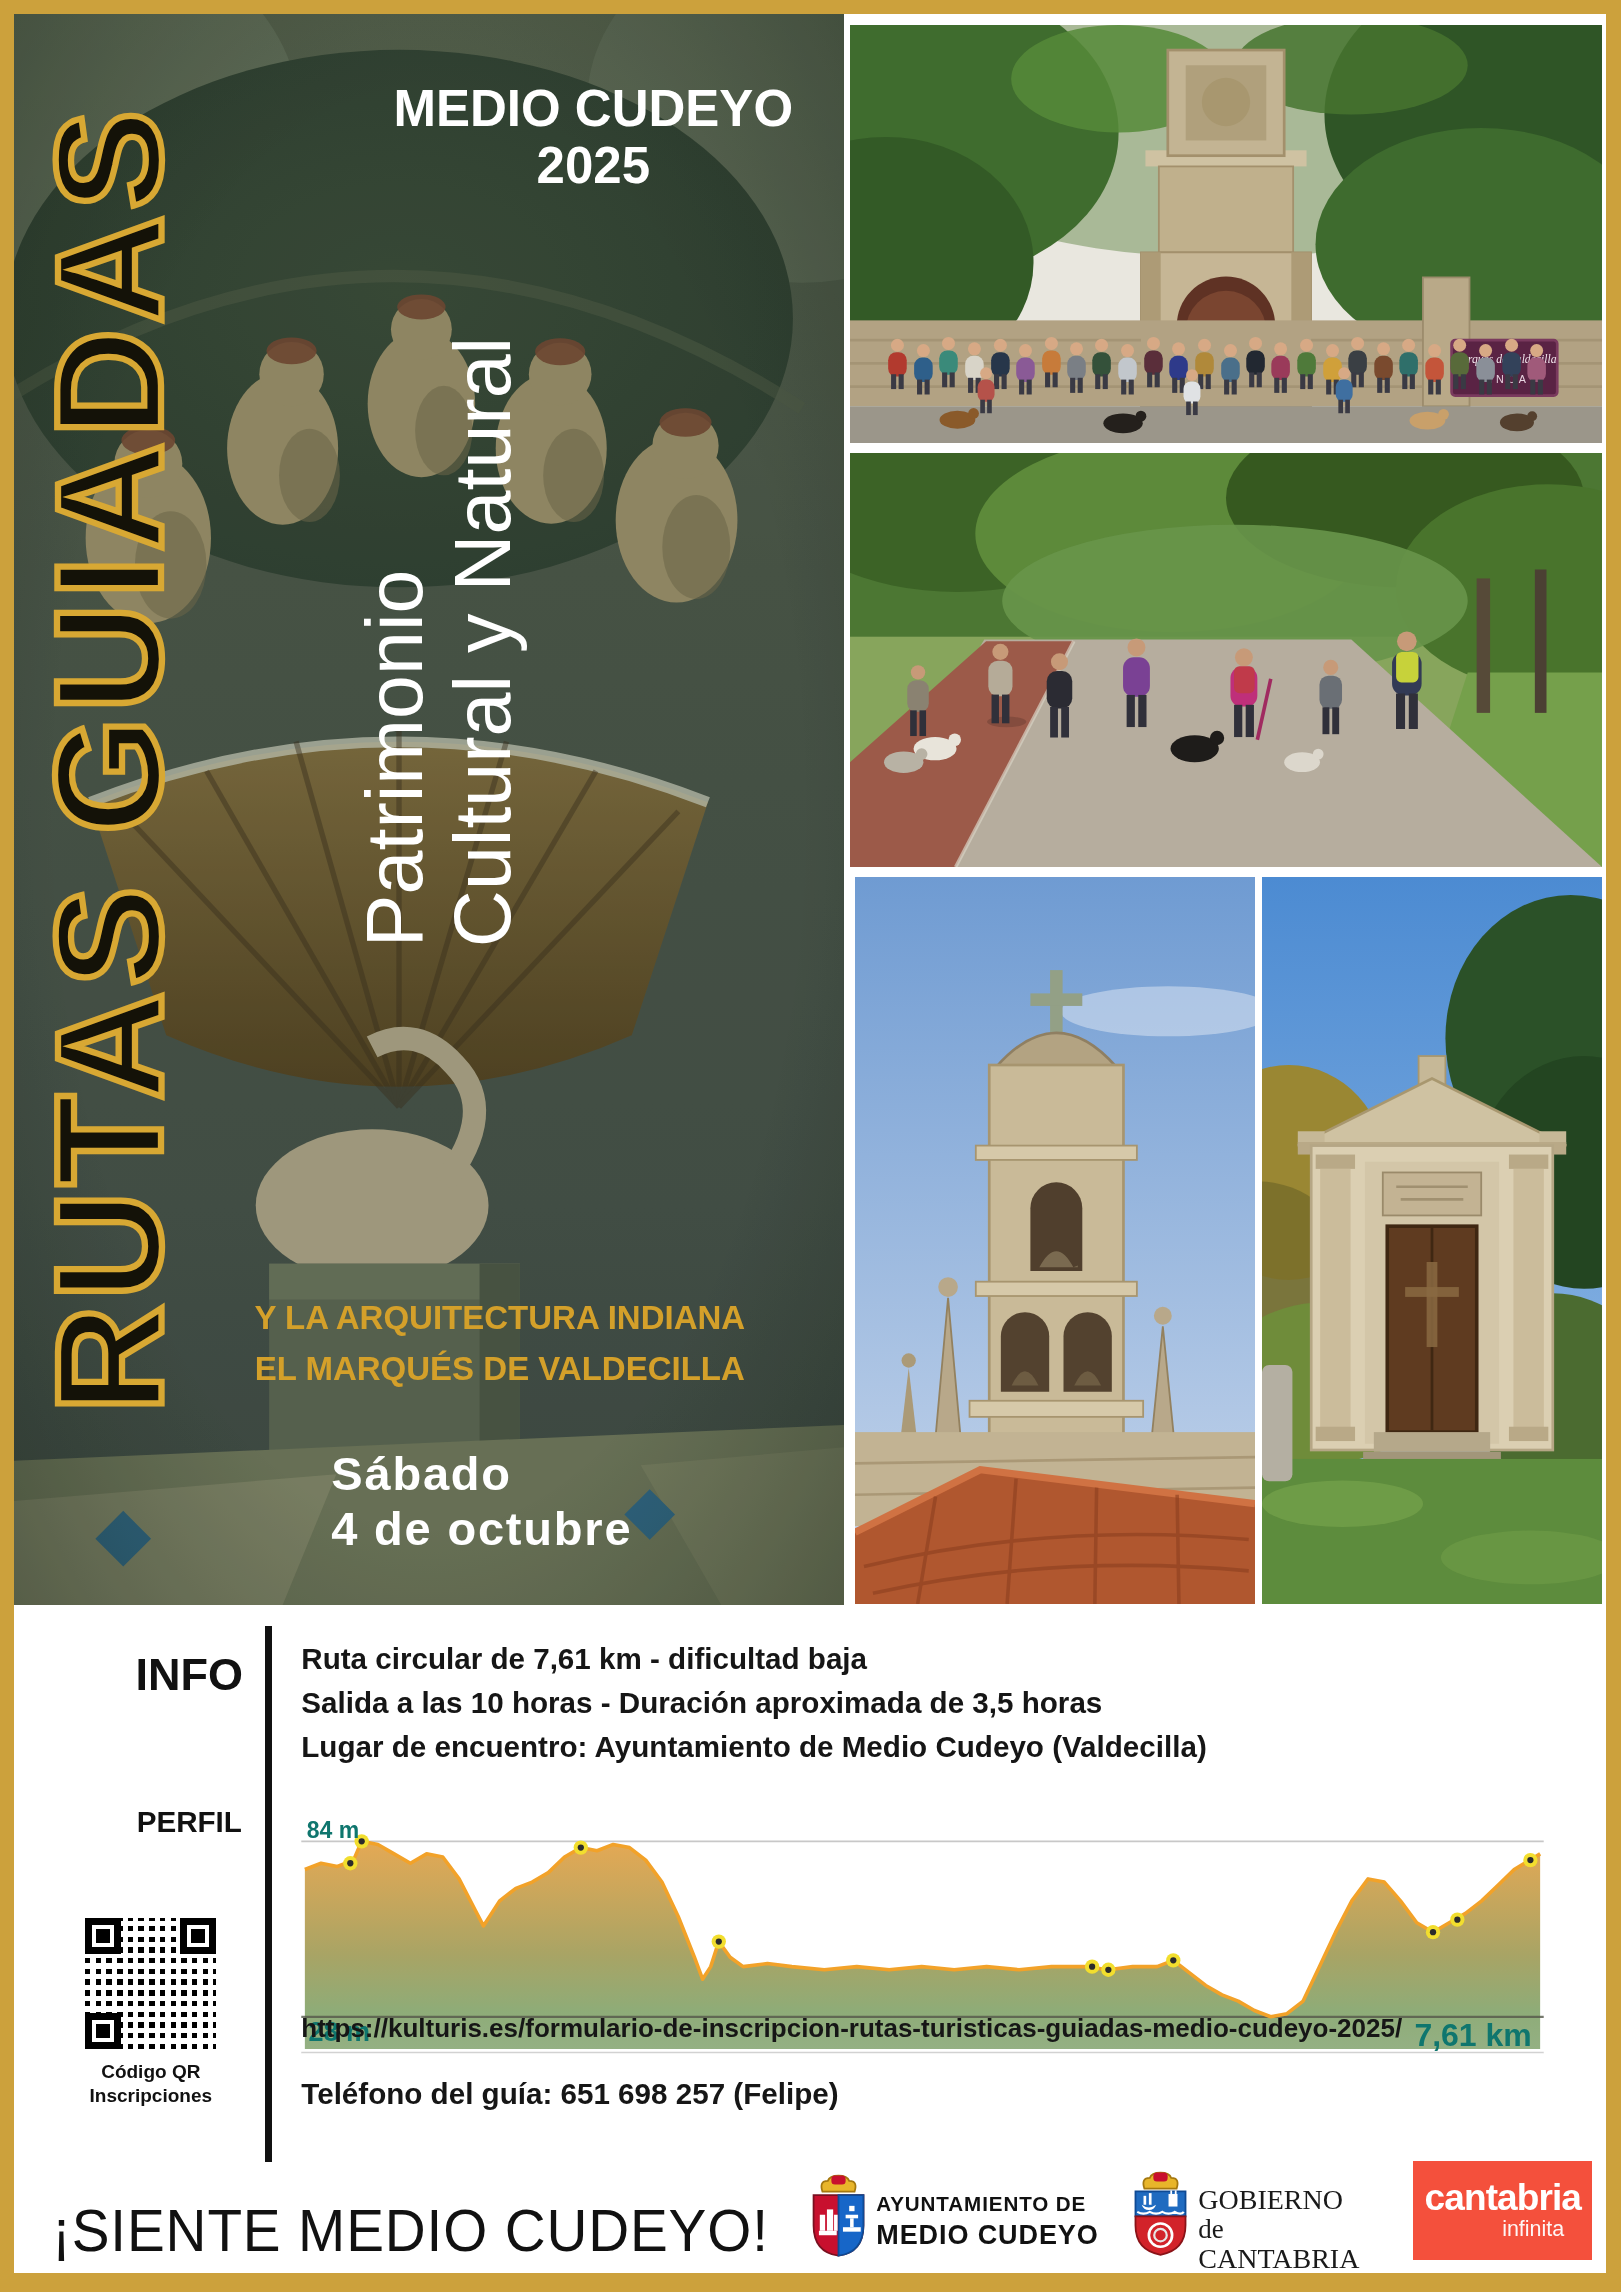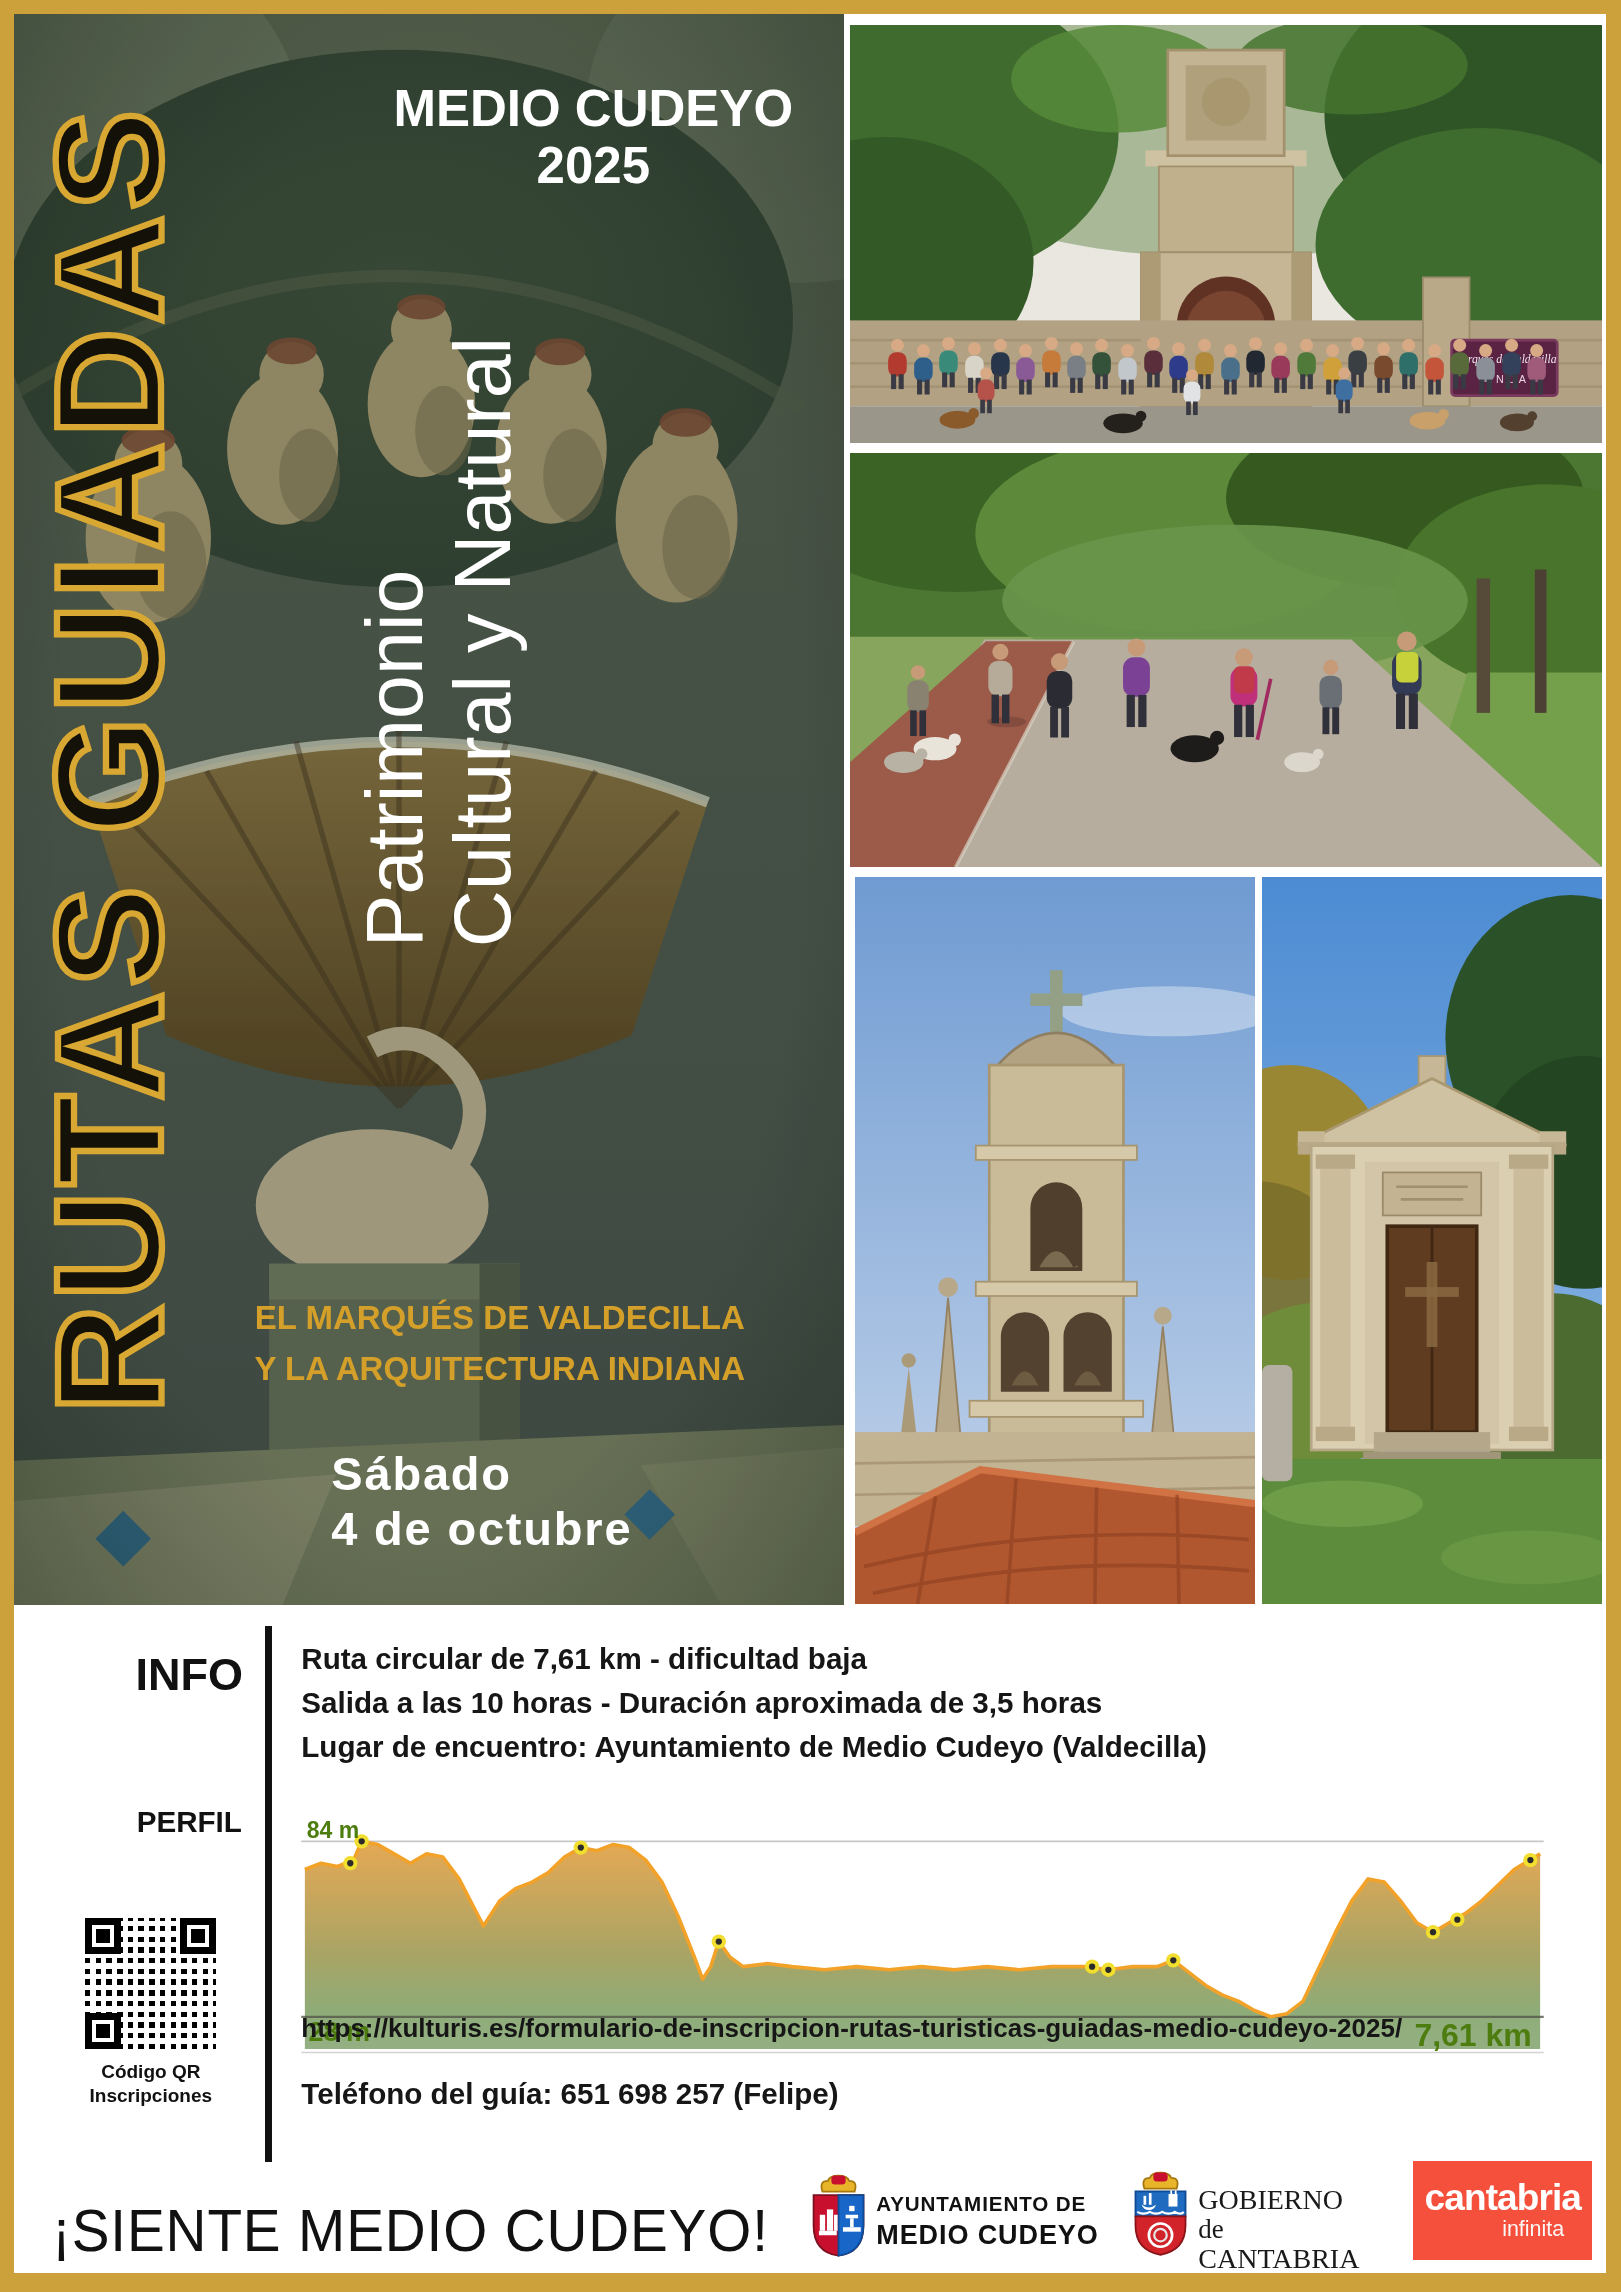--- a/index.html
+++ b/index.html
@@ -35,21 +35,21 @@
   .p3{left:841px;top:863px;width:400px;height:727px;}
   .p4{left:1248px;top:863px;width:340px;height:727px;}
 
   
   .info-label{left:90px;top:1635px;width:170px;text-align:center;font-size:45px;font-weight:bold;color:#111;}
   .divider{left:251px;top:1612px;width:6.3px;height:536px;background:#111;}
   .info-lines{left:287px;top:1623px;width:1281px;font-size:29.6px;font-weight:bold;color:#161616;line-height:44px;}
   .perfil-label{left:90px;top:1791px;width:170px;text-align:center;font-size:29.6px;font-weight:bold;color:#111;}
 
   .chart{left:287px;top:1813px;width:1243px;height:239px;}
-  .chart .lab{position:absolute;font-weight:bold;color:#4d7c0f;}
+  .chart .lab{position:absolute;font-weight:bold;color:#0f766e;}
   .lab-max{left:5.4px;top:-10.7px;font-size:23px;}
   .lab-min{left:7.2px;top:190px;font-size:27px;}
   .lab-dist{right:12.5px;top:190px;font-size:32px;}
 
   
   .qr{left:71px;top:1904px;width:131px;height:131px;background:
       repeating-linear-gradient(0deg,#000 0 5.4px,#fff 5.4px 10.7px),
       repeating-linear-gradient(90deg,#000 0 5.4px,#fff 5.4px 10.7px);
       background-blend-mode:screen;outline:7.2px solid #fff;}
   .finder{position:absolute;width:36px;height:36px;border:7.2px solid #000;background:#fff;box-sizing:border-box;}
@@ -162,22 +162,22 @@
     <div class="abs rutas">RUTAS GUIADAS</div>
     <div class="abs event-title">
       <div>MEDIO CUDEYO</div>
       <div>2025</div>
     </div>
     <div class="abs theme">
       <div>Patrimonio</div>
       <div>Cultural y Natural</div>
     </div>
     <div class="abs route-name">
+      <div>Y LA ARQUITECTURA INDIANA</div>
       <div>EL MARQUÉS DE VALDECILLA</div>
-      <div>Y LA ARQUITECTURA INDIANA</div>
     </div>
     <div class="abs date-block">
       <div>Sábado</div>
       <div>4 de octubre</div>
     </div>
 
     <div class="abs photo p1">
       <svg viewBox="0 0 840 467" preserveAspectRatio="none">
         <defs>
           <symbol id="psn" viewBox="0 0 20 44">

